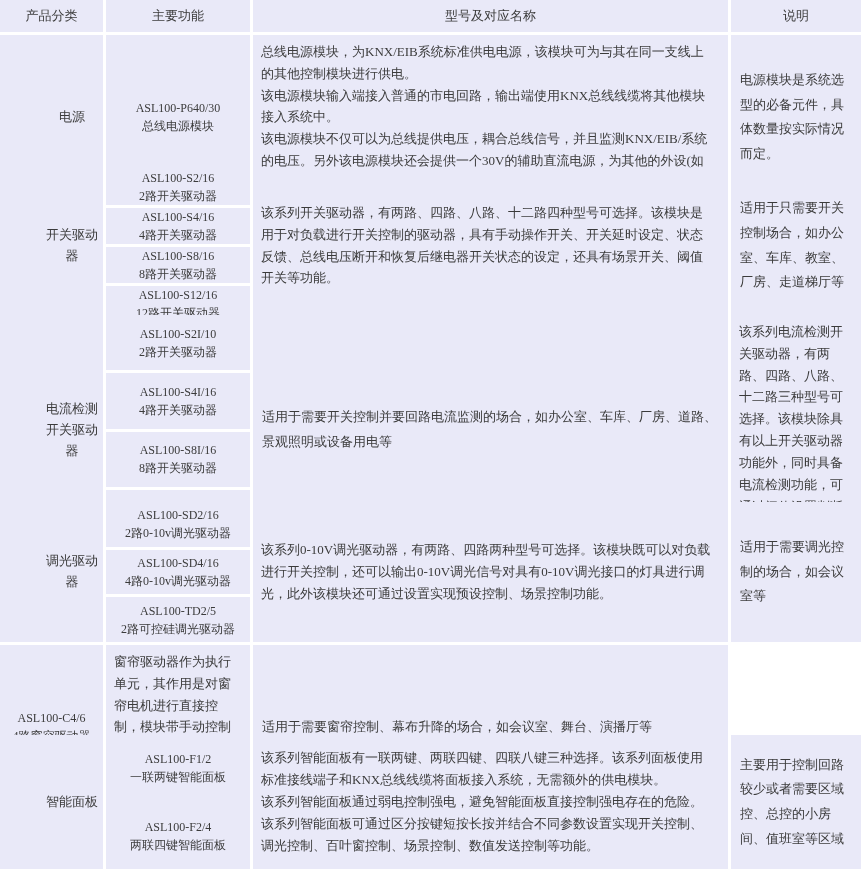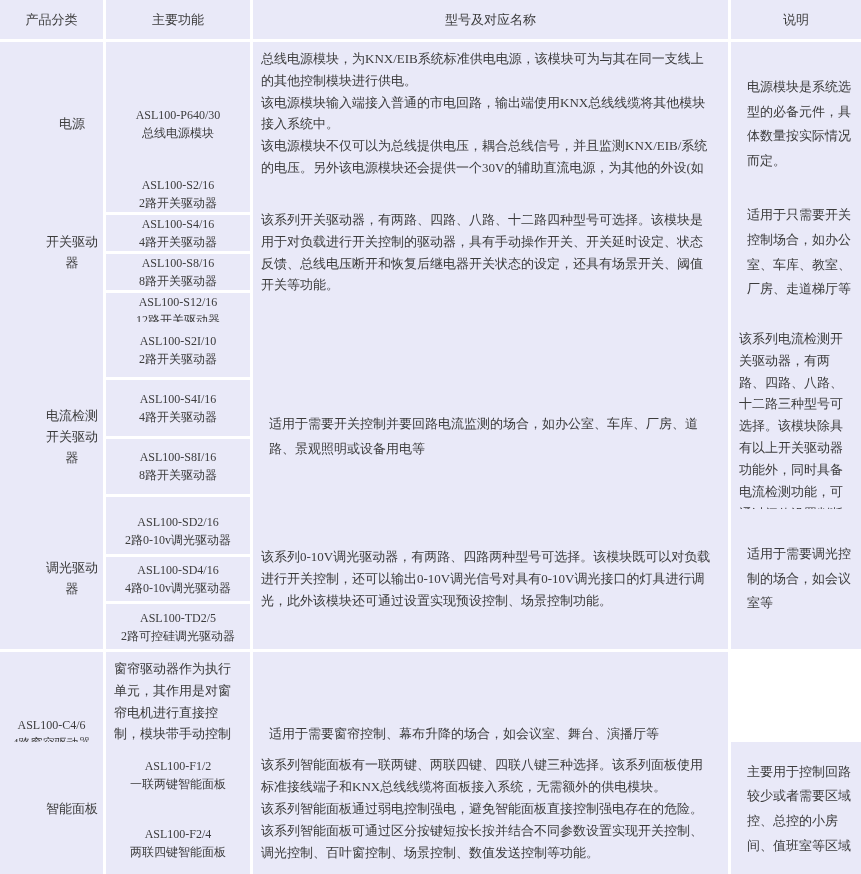--- a/index.html
+++ b/index.html
@@ -14,21 +14,21 @@
     display: flex;
     flex-direction: column;
     gap: 3px;
     background: var(--gap-bg, #ffffff);
   }
   .thead, .trow {
     display: grid;
     grid-template-columns: 103px 144px 475px 130px;
     gap: 3px;
   }
-  .thead { height: 39px; }
+  .thead { height: 32px; }
   .cell { background: var(--cell-bg, #e9e9f8); }
   .th {
     display: flex;
     align-items: center;
     justify-content: center;
     font-size: 13px;
   }
   .cat {
     display: flex;
     align-items: center;
@@ -57,21 +57,21 @@
   .func {
     display: flex;
     align-items: center;
     padding: 6px 14px 6px 8px;
     font-size: 13px;
   }
   .func .txt { white-space: pre-line; line-height: 1.68; }
   .note {
     display: flex;
     align-items: center;
-    padding: 6px 6px 6px 16px;
+    padding: 6px 6px 6px 9px;
     font-size: 13px;
   }
   .note .txt { line-height: 1.9; }
 </style>
 </head>
 <body>
 
 <div class="tbl">
   <div class="thead">
     <div class="cell th">产品分类</div>

